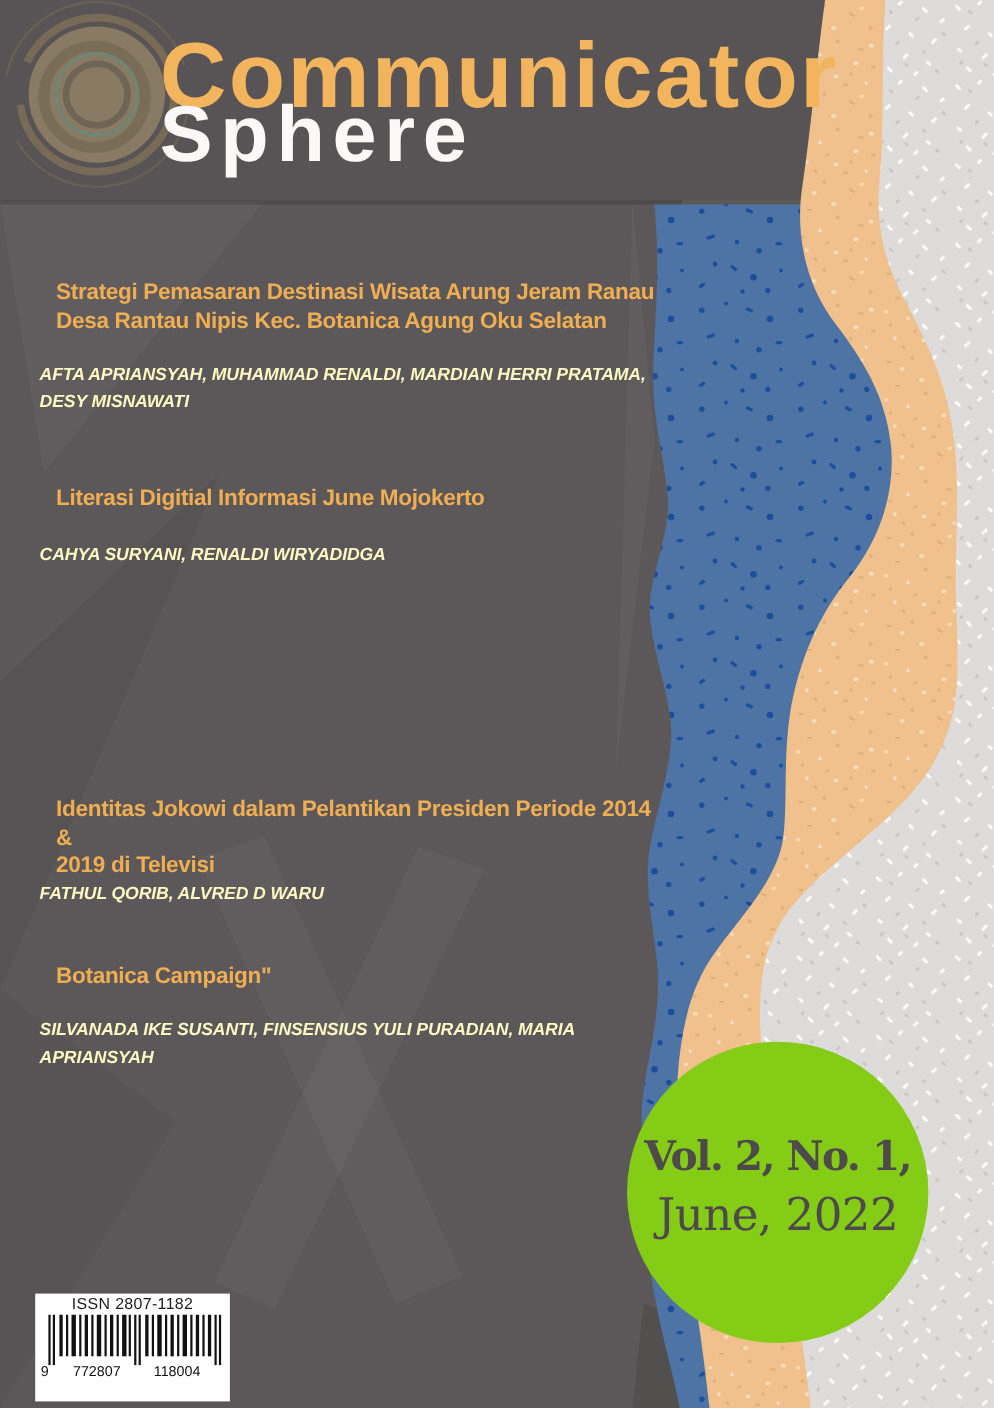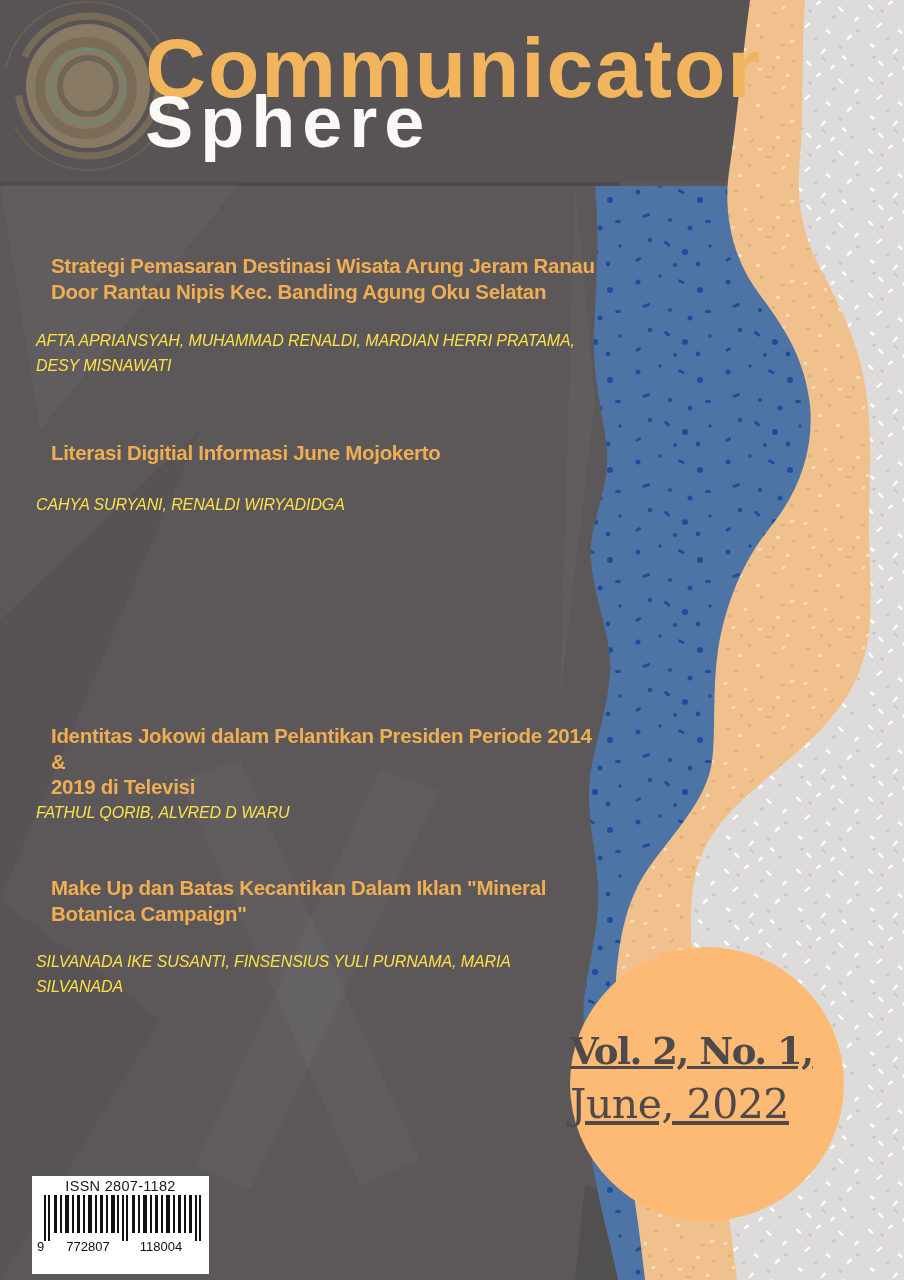--- a/index.html
+++ b/index.html
@@ -3,23 +3,23 @@
 <meta charset="utf-8">
 <style>
   html,body{margin:0;padding:0;background:#333;}
   .page{position:relative;width:904px;height:1280px;overflow:hidden;background:#5C5859;font-family:"Liberation Sans",sans-serif;}
   svg.bg{position:absolute;left:0;top:0;width:904px;height:1280px;display:block;}
   .brand{position:absolute;top:26px;right:142px;line-height:1;white-space:nowrap;}
   .brand-l1{font-size:84px;font-weight:bold;color:#F2B45C;letter-spacing:2px;}
   .brand-l2{font-size:72px;font-weight:bold;color:#FBF9F8;letter-spacing:7px;margin-top:-24px;}
   .article{position:absolute;left:36px;width:565px;}
   .article .title{font-size:20.5px;font-weight:bold;color:#EFAE53;line-height:25.5px;letter-spacing:-0.3px;margin-left:15px;}
-  .article .authors{font-size:16px;font-weight:normal;font-style:italic;color:#fde047;line-height:25px;letter-spacing:-0.1px;}
+  .article .authors{font-size:16px;font-weight:bold;font-style:italic;color:#fef9c3;line-height:25px;letter-spacing:-0.1px;}
   .line{display:block;}
-  .badge{position:absolute;left:570px;top:947px;width:274px;height:274px;border-radius:50%;background:#fdba74;text-align:left;color:#4E494A;font-family:"DejaVu Serif",serif;text-decoration:underline;}
+  .badge{position:absolute;left:570px;top:947px;width:274px;height:274px;border-radius:50%;background:#84cc16;text-align:center;color:#4E494A;font-family:"DejaVu Serif",serif;}
   .badge-l1{padding-top:84px;font-size:37px;font-weight:bold;letter-spacing:-1.5px;line-height:1.1;}
   .badge-l2{font-size:41px;margin-top:8px;letter-spacing:-0.5px;}
   .barcode{position:absolute;left:32px;top:1176px;width:177px;height:98px;background:#ffffff;color:#1b1b1b;}
   .barcode .issn{font-size:14.5px;text-align:center;padding-top:2px;letter-spacing:0.3px;font-weight:normal;}
   .barcode svg{display:block;margin:1px auto 0 auto;}
 </style>
 </head>
 <body>
 
 <div class="page">
@@ -177,21 +177,21 @@
   </svg>
 
   <div class="brand">
     <div class="brand-l1">Communicator</div>
     <div class="brand-l2">Sphere</div>
   </div>
 
   <div class="article" style="top:253px">
     <div class="title">
       <span class="line">Strategi Pemasaran Destinasi Wisata Arung Jeram Ranau</span>
-      <span class="line">Door Rantau Nipis Kec. Banding Agung Oku Selatan</span>
+      <span class="line">Desa Rantau Nipis Kec. Botanica Agung Oku Selatan</span>
     </div>
     <div class="authors" style="margin-top:24px">
       <span class="line">AFTA APRIANSYAH, MUHAMMAD RENALDI, MARDIAN HERRI PRATAMA,</span>
       <span class="line">DESY MISNAWATI</span>
     </div>
   </div>
 
   <div class="article" style="top:440px">
     <div class="title">
       <span class="line">Literasi Digitial Informasi June Mojokerto</span>
@@ -207,26 +207,25 @@
       <span class="line">Identitas Jokowi dalam Pelantikan Presiden Periode 2014 &amp;</span>
       <span class="line">2019 di Televisi</span>
     </div>
     <div class="authors" style="">
       <span class="line">FATHUL QORIB, ALVRED D WARU</span>
     </div>
   </div>
 
   <div class="article" style="top:875px">
     <div class="title">
-      <span class="line">Make Up dan Batas Kecantikan Dalam Iklan "Mineral</span>
       <span class="line">Botanica Campaign"</span>
     </div>
     <div class="authors" style="margin-top:23px">
-      <span class="line">SILVANADA IKE SUSANTI, FINSENSIUS YULI PURNAMA, MARIA</span>
-      <span class="line">SILVANADA</span>
+      <span class="line">SILVANADA IKE SUSANTI, FINSENSIUS YULI PURADIAN, MARIA</span>
+      <span class="line">APRIANSYAH</span>
     </div>
   </div>
 
   <div class="badge">
     <div class="badge-l1">Vol. 2, No. 1,</div>
     <div class="badge-l2">June, 2022</div>
   </div>
 
   <div class="barcode">
     <div class="issn">ISSN 2807-1182</div>

